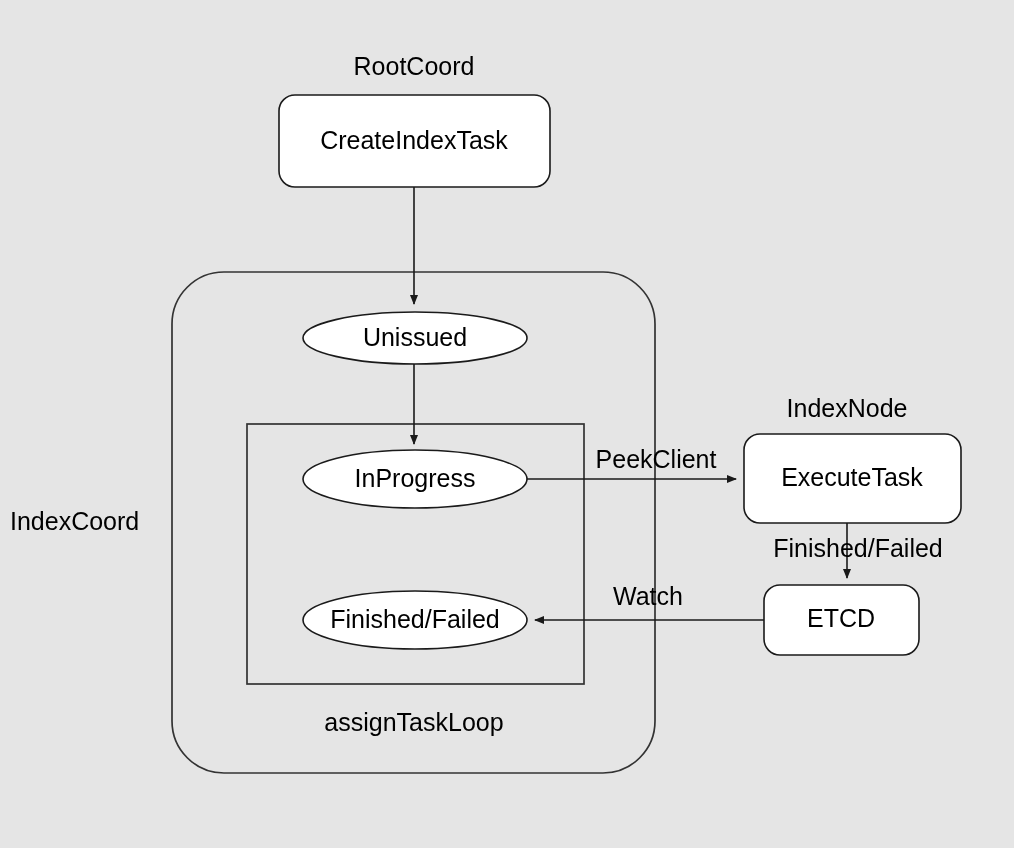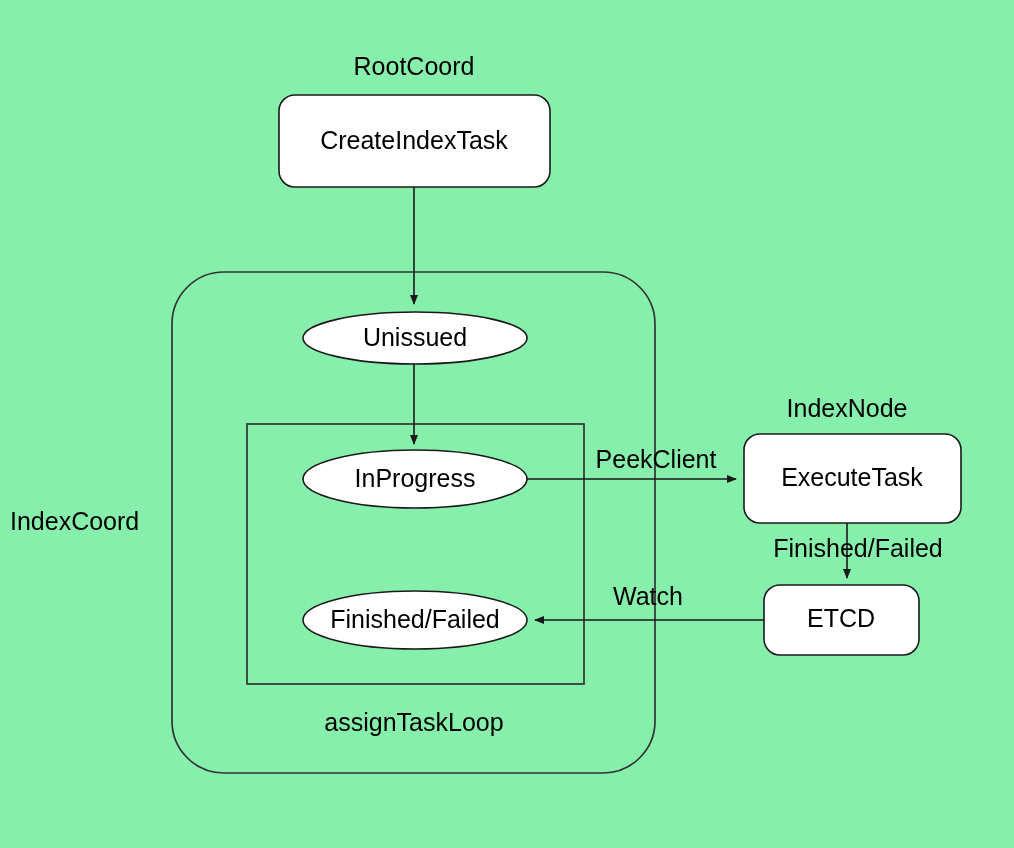--- a/index.html
+++ b/index.html
@@ -11,21 +11,21 @@
   body {
     width: 1014px;
     height: 848px;
     font-family: "Liberation Sans", sans-serif;
     overflow: hidden;
   }
   #diagram-root {
     position: relative;
     width: 1014px;
     height: 848px;
-    background: #86efac;
+    background: #e5e5e5;
   }
   svg.diagram {
     display: block;
     width: 1014px;
     height: 848px;
   }
   .shape-stroke {
     fill: #ffffff;
     stroke: #1a1a1a;
     stroke-width: 1.6;

